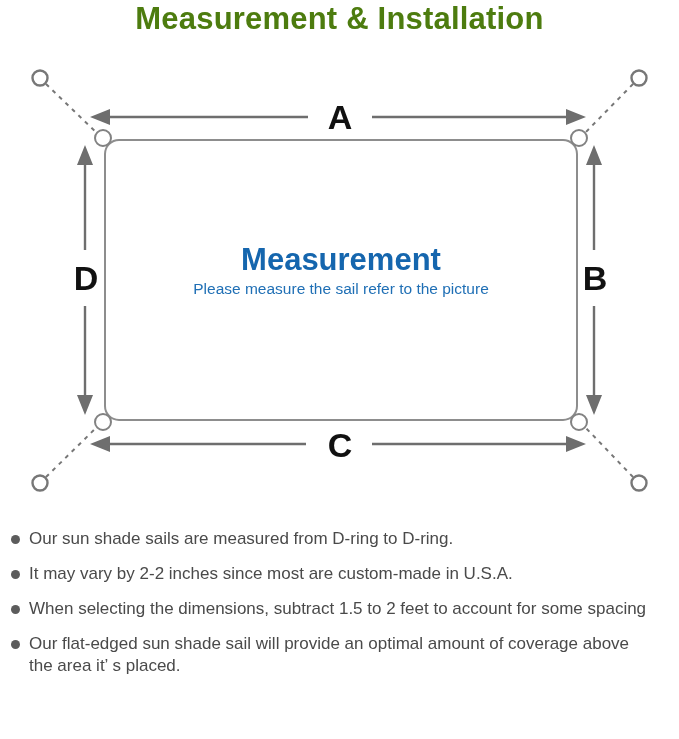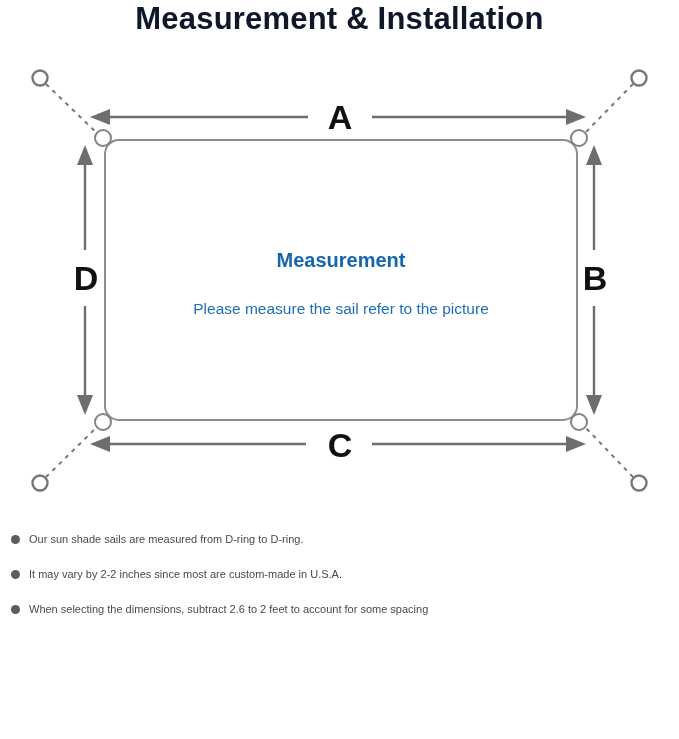--- a/index.html
+++ b/index.html
@@ -2,52 +2,52 @@
 <html><head>
 <meta charset="utf-8">
 <style>
   * { margin:0; padding:0; box-sizing:border-box; }
   html,body { width:679px; height:739px; background:#ffffff; overflow:hidden; }
   body { position:relative; font-family:"Liberation Sans", sans-serif; }
 
   .page-title{
     position:absolute; top:1px; left:0; width:679px;
     text-align:center; font-size:31px; font-weight:700;
-    color:#0f172a; letter-spacing:0.2px;
+    color:#4d7c0f; letter-spacing:0.2px;
   }
 
   .diagram{ position:absolute; top:0; left:0; width:679px; height:525px; }
   .diagram svg{ position:absolute; top:0; left:0; }
 
   .dim-label{
     position:absolute; transform:translate(-50%,-50%);
     font-size:34px; font-weight:700; color:#111111; background:#ffffff;
     line-height:1; padding:0 4px;
   }
   .label-a{ left:340px; top:117px; }
   .label-b{ left:595px; top:278px; }
   .label-c{ left:340px; top:445px; }
   .label-d{ left:86px;  top:278px; }
 
   .center-heading{
     position:absolute; left:341px; top:260px; transform:translate(-50%,-50%);
-    font-size:20px; font-weight:700; color:#1566AE; white-space:nowrap;
+    font-size:31px; font-weight:700; color:#1566AE; white-space:nowrap;
   }
   .center-subtitle{
     position:absolute; left:341px; top:289px; transform:translate(-50%,-50%);
-    font-size:15.5px; color:#1F6FB5; white-space:nowrap;margin-top:20px;
+    font-size:15.5px; color:#1F6FB5; white-space:nowrap;
   }
 
   .notes{
     position:absolute; top:528px; left:10px; width:663px;
     list-style:none; color:#4A4A4A;
   }
   .note-item{
     position:relative; padding-left:19px; margin-bottom:13px;
-    font-size:11px; line-height:22px;
+    font-size:17px; line-height:22px;
   }
   .bullet-dot{
     position:absolute; left:1px; top:7px; width:9px; height:9px;
     border-radius:50%; background:#5C5C5C;
   }
 </style>
 </head>
 <body>
 
 <h1 class="page-title">Measurement &amp; Installation</h1>
@@ -115,15 +115,20 @@
   <li class="note-item">
     <span class="bullet-dot"></span>
     <div>Our sun shade sails are measured from D-ring to D-ring.</div>
   </li>
   <li class="note-item">
     <span class="bullet-dot"></span>
     <div>It may vary by 2-2 inches since most are custom-made in U.S.A.</div>
   </li>
   <li class="note-item">
     <span class="bullet-dot"></span>
-    <div>When selecting the dimensions, subtract 2.6 to 2 feet to account for some spacing</div>
+    <div>When selecting the dimensions, subtract 1.5 to 2 feet to account for some spacing</div>
+  </li>
+  <li class="note-item">
+    <span class="bullet-dot"></span>
+    <div>Our flat-edged sun shade sail will provide an optimal amount of coverage above</div>
+    <div>the area it’ s placed.</div>
   </li>
 </ul>
 
 </body></html>

